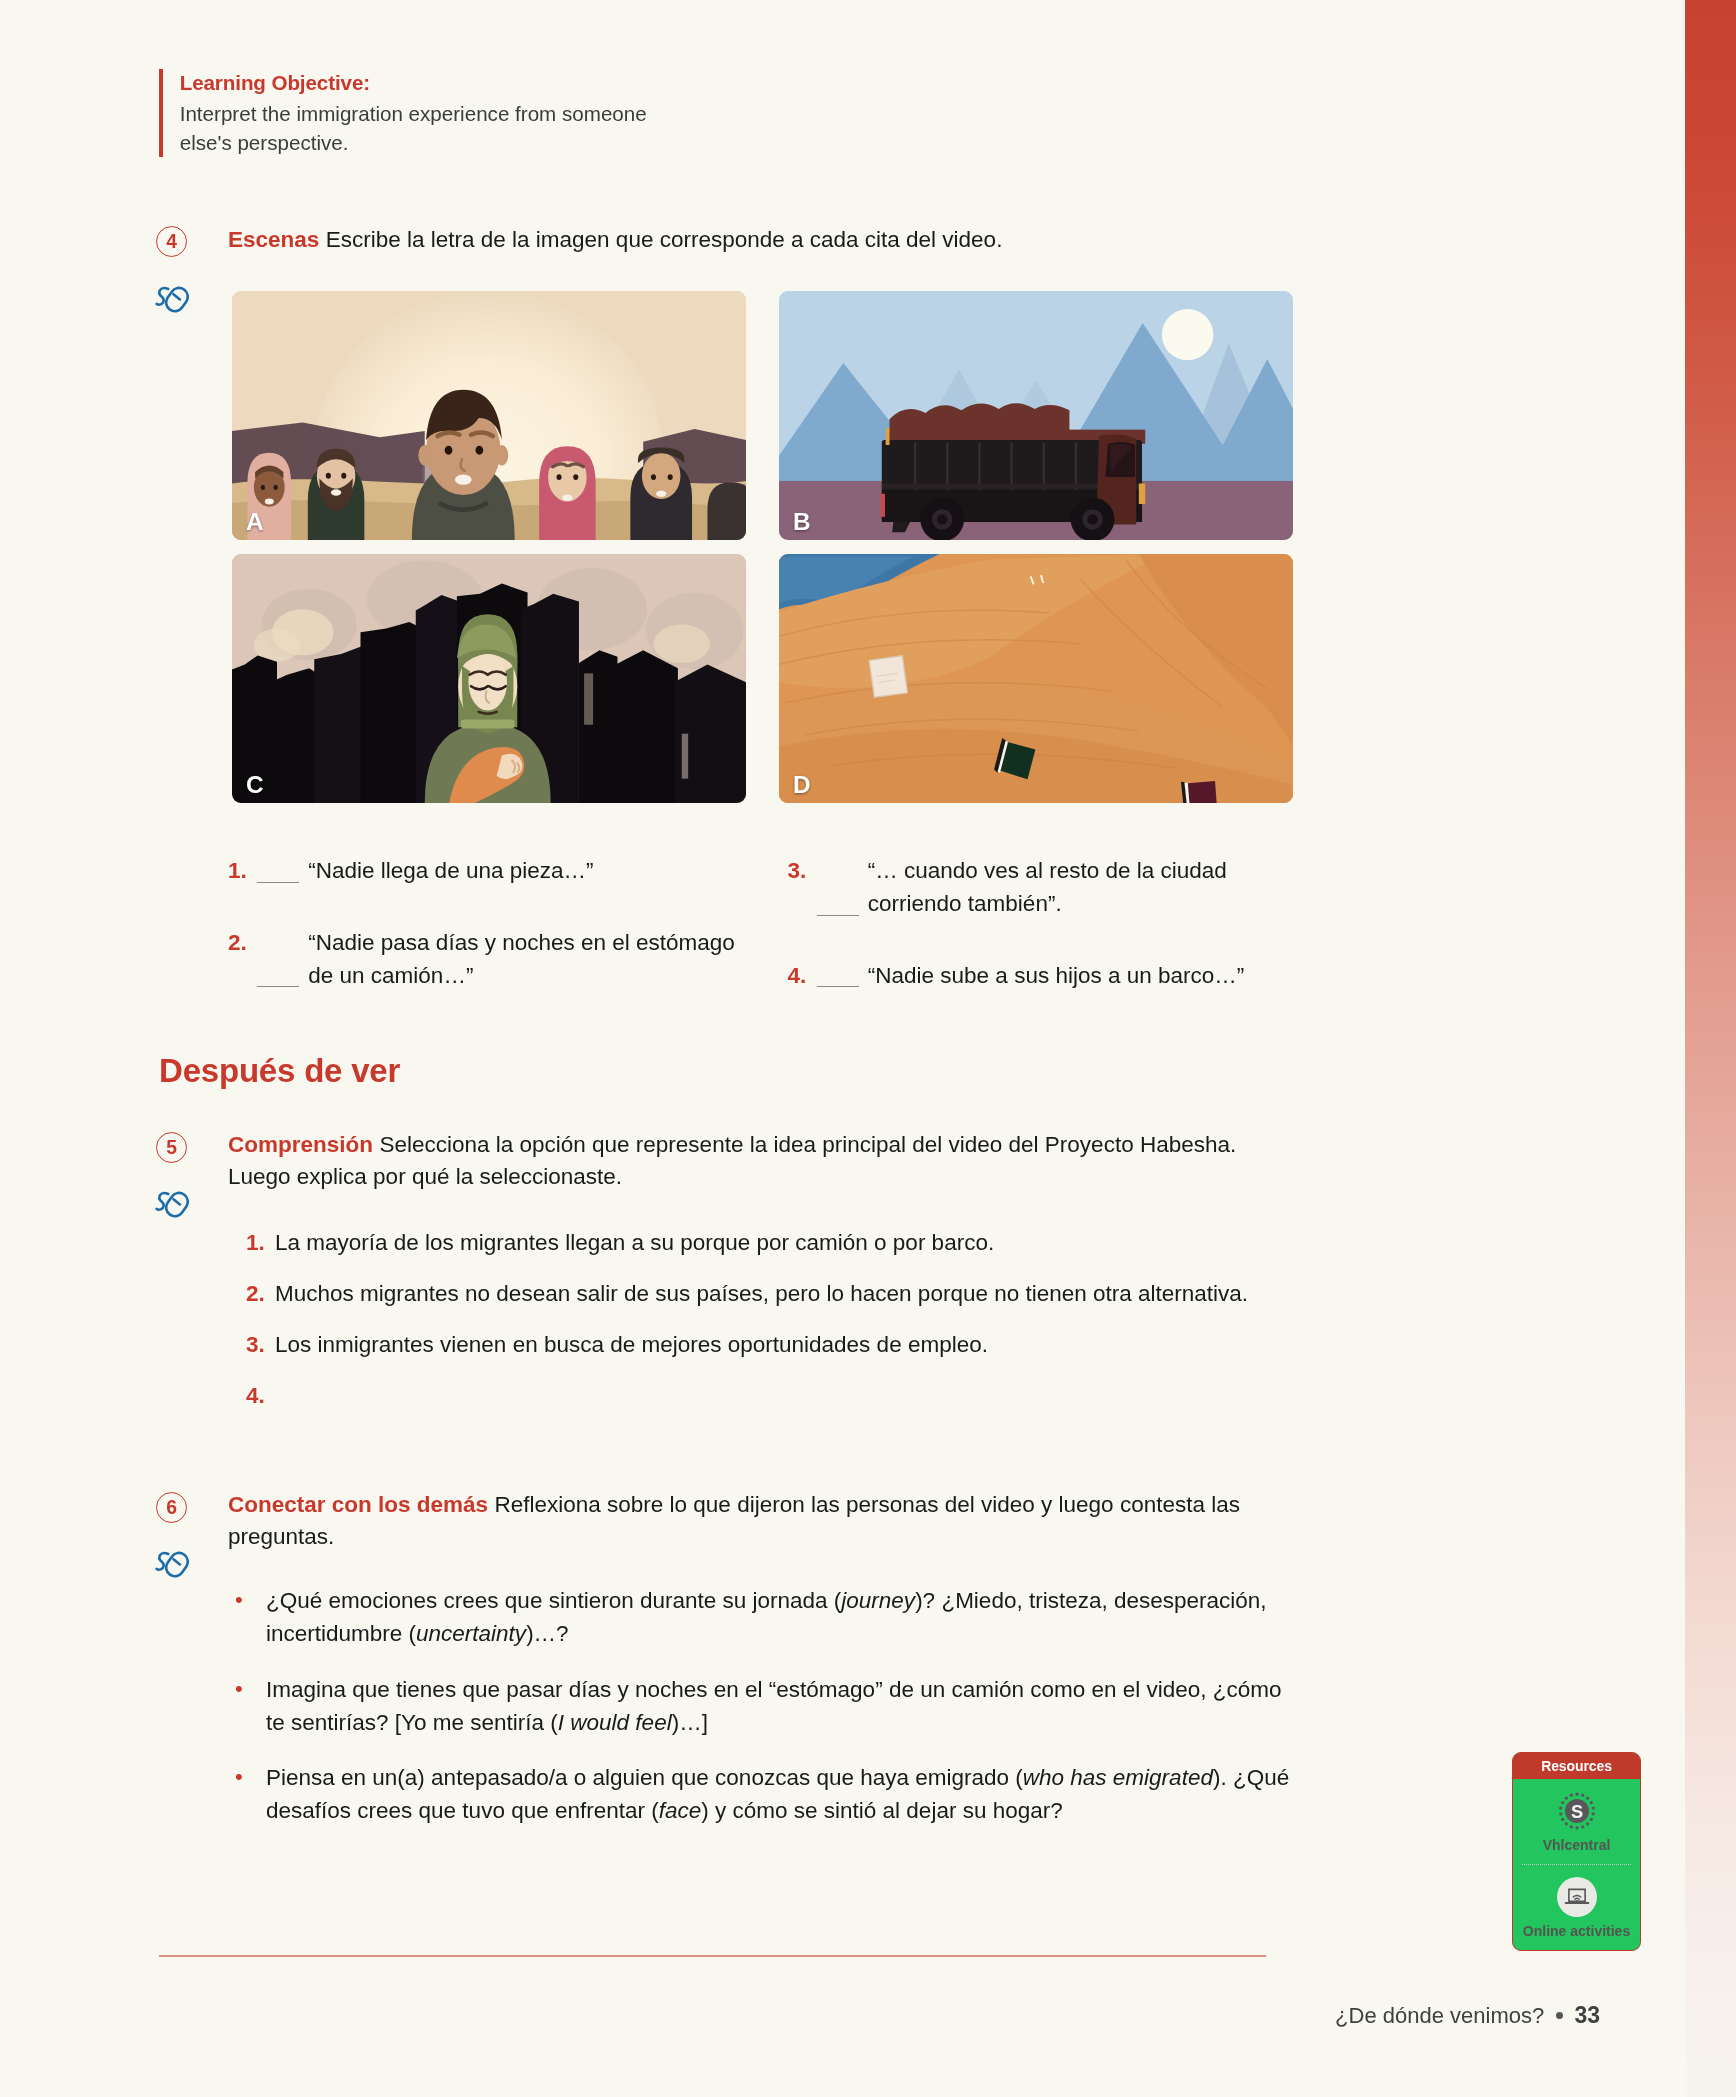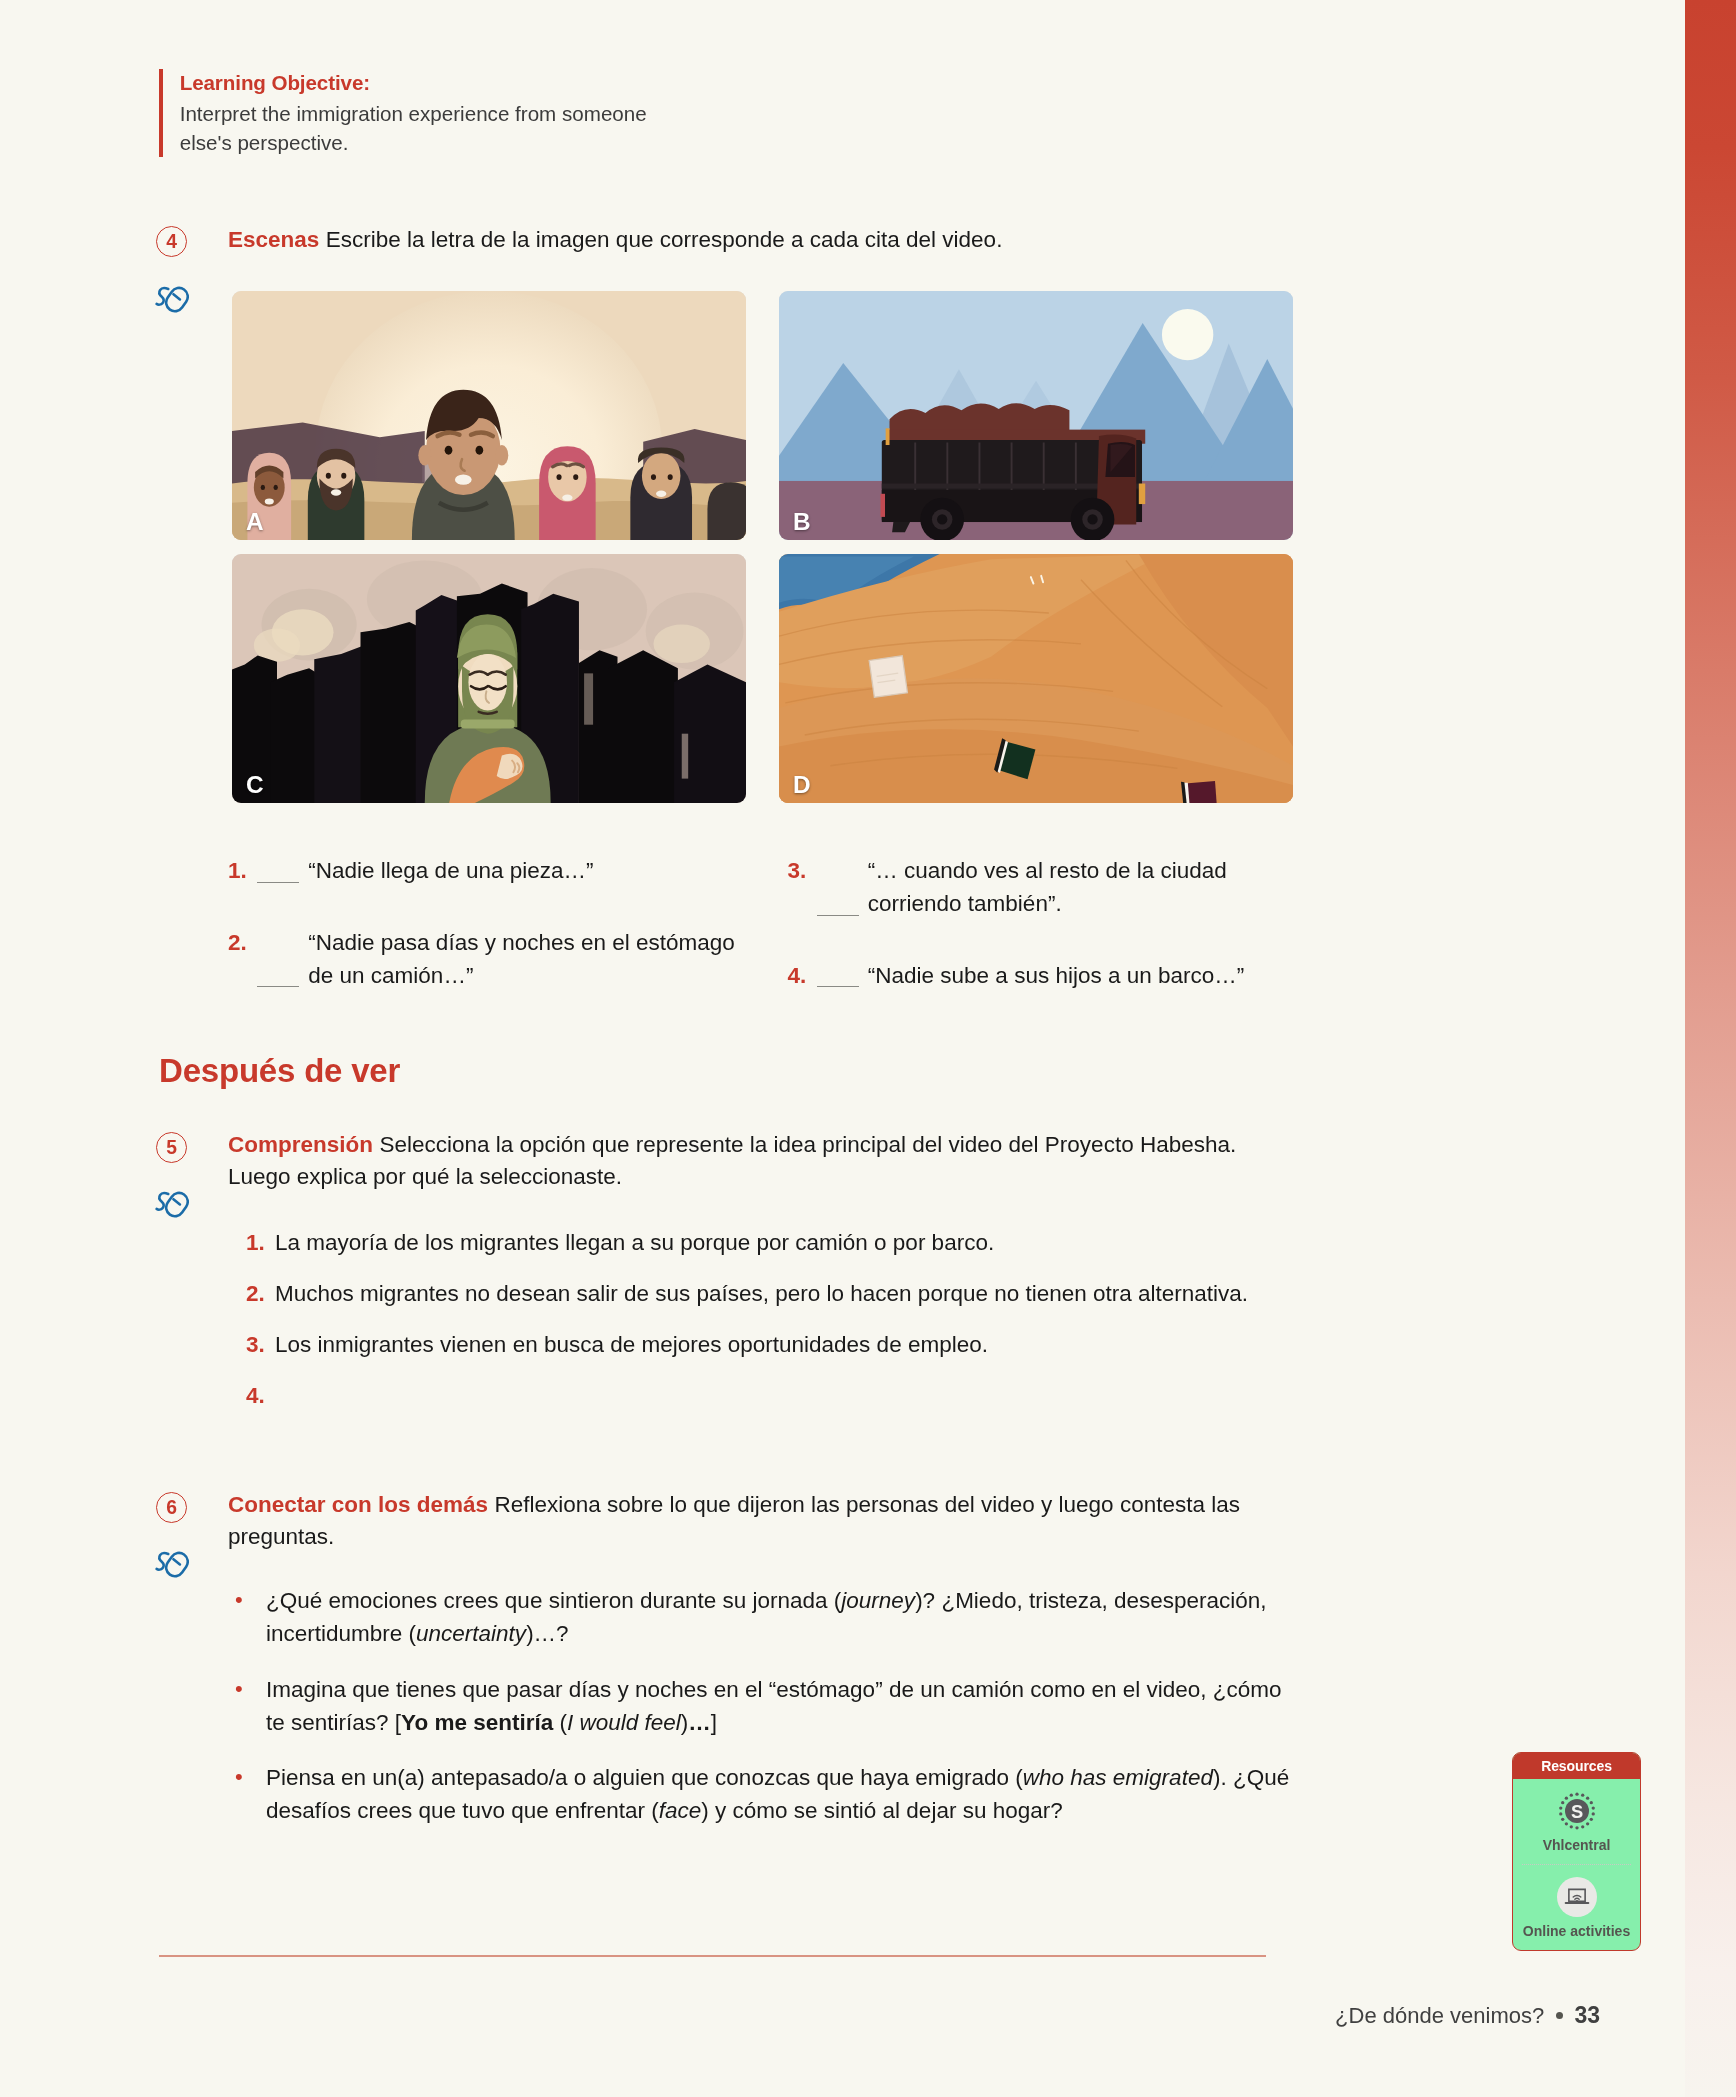--- a/index.html
+++ b/index.html
@@ -191,21 +191,21 @@
     margin-bottom: 23px;
   }
   .bullet-dot {
     color: #C8392B;
     font-size: 22px;
     min-width: 31px;
     line-height: 1.38;
   }
   .bullet-text { flex: 1; }
   em { }
-  .bold { font-weight: bold; margin-top: 44px; }
+  .bold { font-weight: normal; margin-top: 44px; }
 
   
   .ican-rule {
     position: absolute;
     left: 143px; top: 1955px;
     width: 1107px; height: 1.9px;
     background: #D99382;
   }
   .ican {
     position: absolute;
@@ -230,21 +230,21 @@
     letter-spacing: 0.3px;
   }
 
   
   .resources {
     position: absolute;
     left: 1496px; top: 1752px;
     width: 129px;
     border: 1.6px solid #C0392B;
     border-radius: 9px;
-    background: #86efac;
+    background: #22c55e;
     overflow: hidden;
   }
   .res-header {
     background: #C0392B;
     color: #FFFFFF;
     font-size: 14px;
     font-weight: bold;
     text-align: center;
     padding: 4.5px 0 5.8px;
     letter-spacing: -0.1px;

